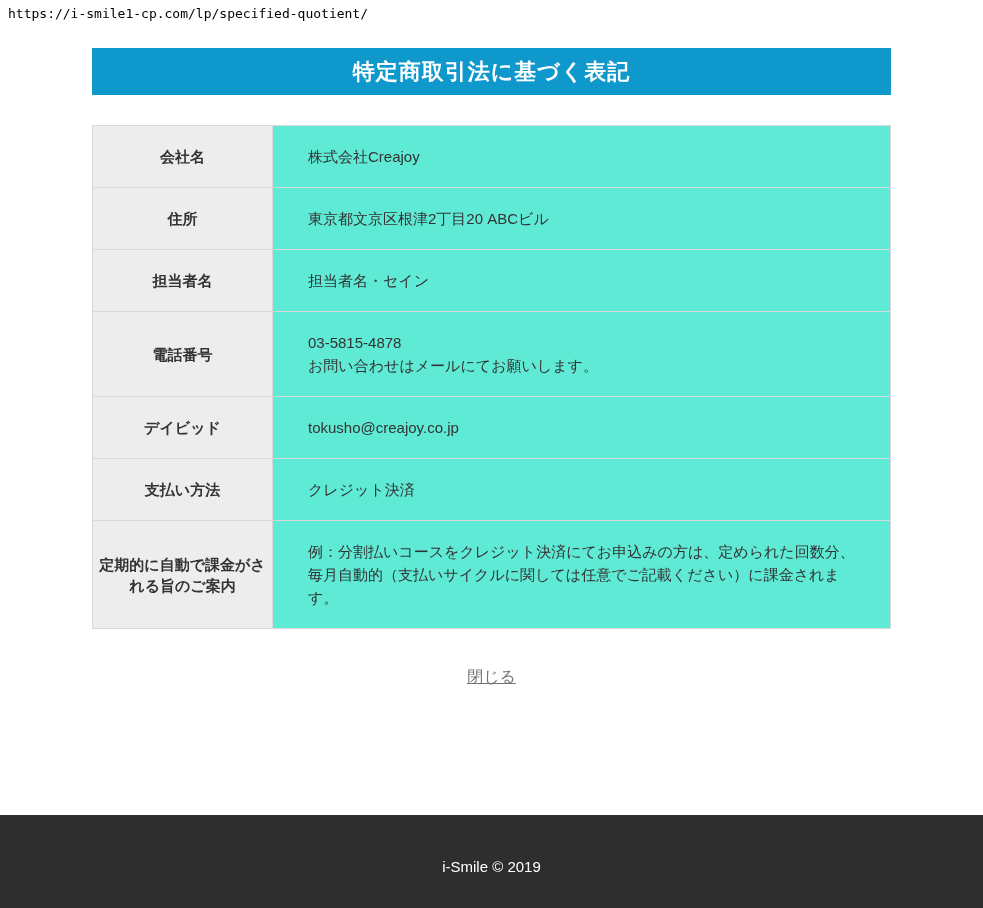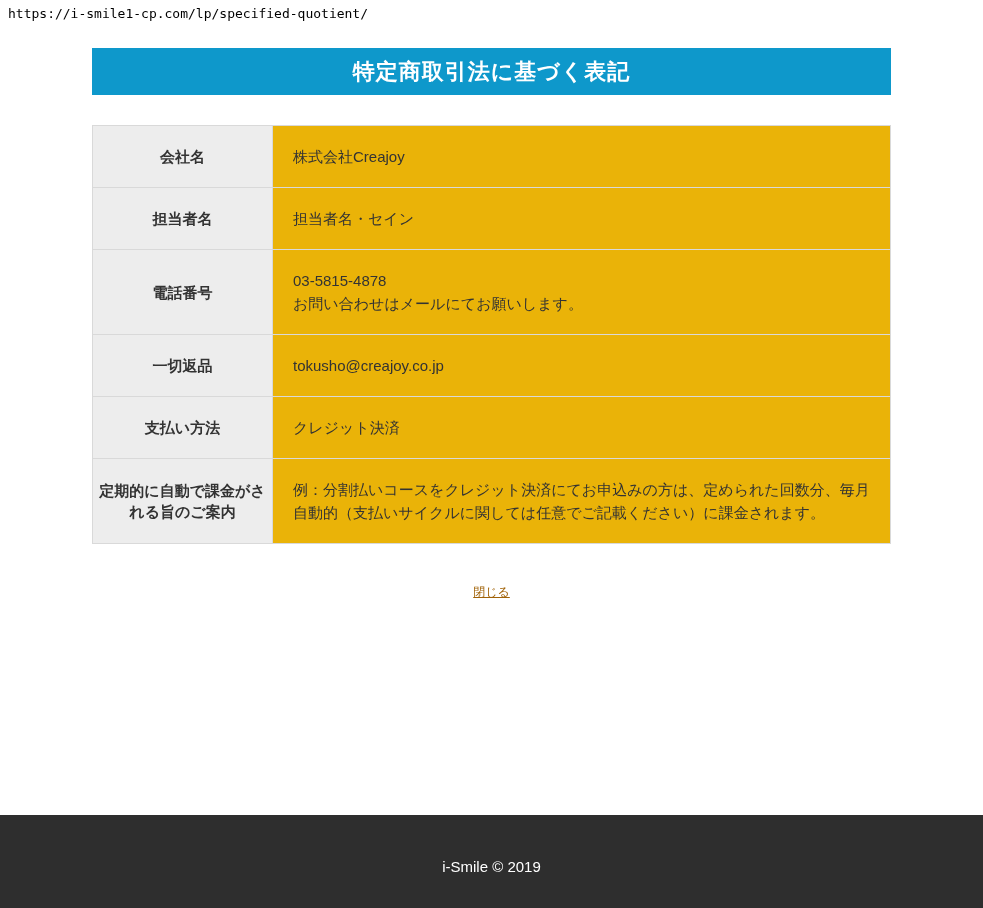--- a/index.html
+++ b/index.html
@@ -64,38 +64,38 @@
     background: #ededed;
     width: 180px;
     padding: 19px 4px;
     font-size: 15px;
     font-weight: bold;
     text-align: center;
     line-height: 21px;
     color: #333333;
   }
   table.tokusho td {
-    background: #eab308;
-    padding: 19px 20px;
+    background: #5eead4;
+    padding: 19px 35px;
     font-size: 15px;
     line-height: 23px;
     text-align: left;
     white-space: pre-line;
     color: #333333;
   }
 
   
   .close-wrap {
     text-align: center;
     margin-top: 38px;
     padding-bottom: 31px;
   }
   .close-link {
-    color: #a16207;
-    font-size: 12px;
+    color: #737373;
+    font-size: 16px;
     text-decoration: underline;
     cursor: pointer;
   }
 
   
   footer.site-footer {
     margin-top: auto;
     background: #2e2e2e;
     color: #ffffff;
     text-align: center;
@@ -116,34 +116,38 @@
     <h1>特定商取引法に基づく表記</h1>
   </div>
 
   <table class="tokusho">
     <tbody id="table-body">
     <tr>
       <th class="label-cell">会社名</th>
       <td class="value-cell">株式会社Creajoy</td>
     </tr>
 
+    <tr>
+      <th class="label-cell">住所</th>
+      <td class="value-cell">東京都文京区根津2丁目20 ABCビル</td>
+    </tr>
 
     <tr>
       <th class="label-cell">担当者名</th>
       <td class="value-cell">担当者名・セイン</td>
     </tr>
 
     <tr>
       <th class="label-cell">電話番号</th>
       <td class="value-cell">03-5815-4878
 お問い合わせはメールにてお願いします。</td>
     </tr>
 
     <tr>
-      <th class="label-cell">一切返品</th>
+      <th class="label-cell">デイビッド</th>
       <td class="value-cell">tokusho@creajoy.co.jp</td>
     </tr>
 
     <tr>
       <th class="label-cell">支払い方法</th>
       <td class="value-cell">クレジット決済</td>
     </tr>
 
 
     <tr>

